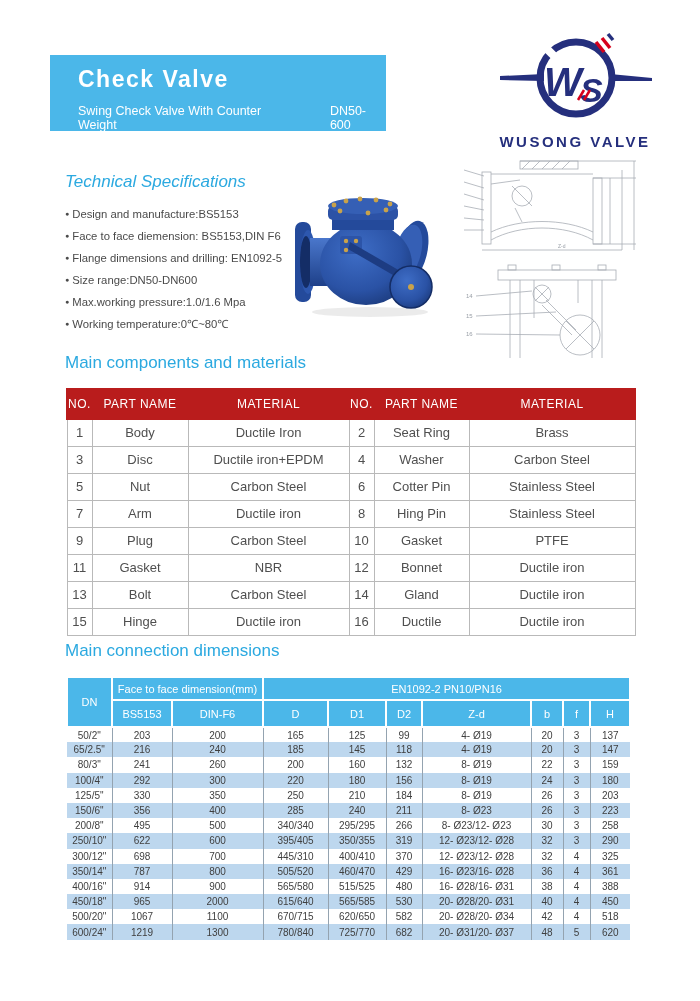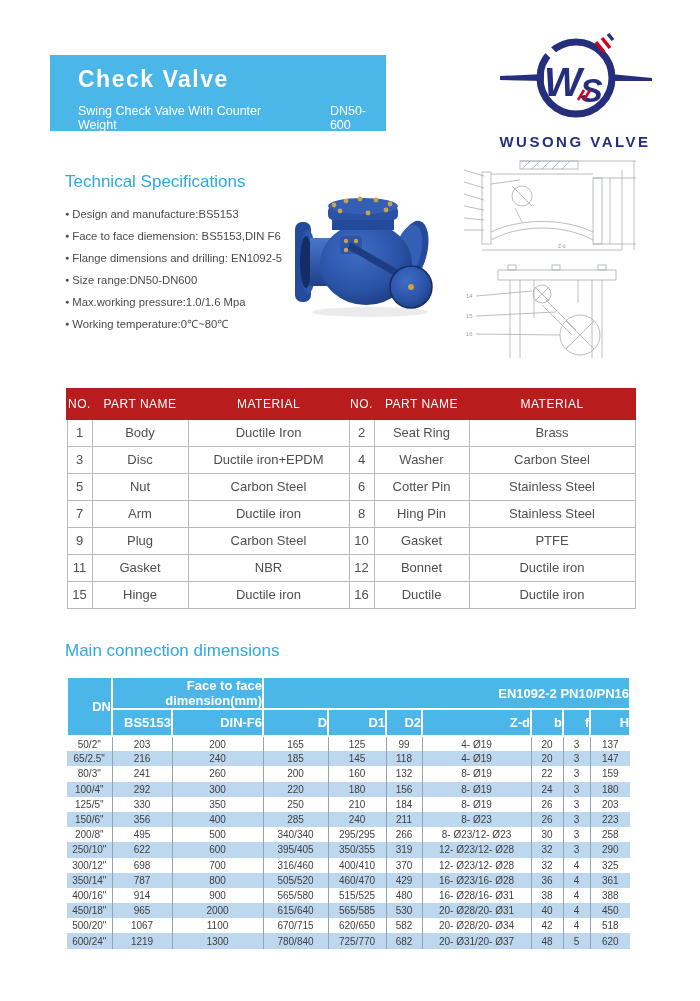--- a/index.html
+++ b/index.html
@@ -13,21 +13,21 @@
   .band-title { font-size:23px; font-weight:bold; letter-spacing:1.5px; }
   .band-sub { display:flex; margin-top:11px; font-size:12.5px; }
   .band-sub .range { margin-left:30px; }
 
   
   .logo { position:absolute; left:492px; top:28px; width:166px; text-align:center; }
   .logo-name { color:#252F7D; font-weight:bold; font-size:15px; letter-spacing:2.5px; margin-top:1px; }
 
   
   .sec-title { position:absolute; left:65px; color:#2BA9E0; font-size:17px; }
-  #t-spec { top:172px; }
+  #t-spec { top:172px;font-style:italic; }
   #t-comp { top:353px; }
   #t-dim  { top:641px; }
 
   
   .spec-list { position:absolute; left:65px; top:203px; list-style:none; }
   .spec-list li { font-size:11.3px; color:#4a4a4a; line-height:21px; white-space:nowrap; }
   .spec-list li::before { content:"●"; font-size:7px; vertical-align:2px; margin-right:3px; color:#4a4a4a; }
 
   
   .valve-photo { position:absolute; left:292px; top:192px; }
@@ -36,22 +36,22 @@
   
   table { border-collapse:collapse; table-layout:fixed; }
   .comp-table { position:absolute; left:66px; top:388px; width:568px; }
   .comp-table th { background:#b91c1c; color:#fff; font-weight:normal; font-size:12px;
                    height:30px; border:2px solid #b91c1c; letter-spacing:.5px; }
   .comp-table td { height:27px; text-align:center; font-size:13px; color:#4f4f4f;
                    border:1px solid #b9b9b9; background:#fff; }
 
   
   .dim-table { position:absolute; left:66px; top:676px; width:563px; }
-  .dim-table th { background:#4BB7E9; color:#fff; font-weight:bold; font-size:13px;
-                  border:2px solid #fff;text-align:right; }
+  .dim-table th { background:#4BB7E9; color:#fff; font-weight:normal; font-size:11px;
+                  border:2px solid #fff; }
   .dim-table thead tr:first-child th { height:23px; }
   .dim-table thead tr:last-child th { height:27px; }
   .dim-table tbody tr { height:15.2px; }
   .dim-table tbody tr:nth-child(even) { background:#BDD7EE; }
   .dim-table td { text-align:center; font-size:10px; color:#3f3f3f; padding:0;
                   border-right:1px solid #94a3b0; }
   .dim-table td:last-child { border-right:none; }
 </style>
 </head>
 <body>
@@ -216,20 +216,21 @@
       <line x1="16" y1="176" x2="100" y2="177"></line>
     </g>
     <g font-family="Liberation Sans, sans-serif" font-size="6" fill="#9aa0a8">
       <text x="98" y="90" font-size="5">Z-d</text>
       <text x="6" y="140">14</text>
       <text x="6" y="160">15</text>
       <text x="6" y="178">16</text>
     </g>
   </svg>
 
+  <div class="sec-title" id="t-comp">Main components and materials</div>
 
   <table class="comp-table">
     <colgroup>
       <col style="width:25px">
         <col style="width:96px">
         <col style="width:161px">
       <col style="width:25px">
         <col style="width:95px">
         <col style="width:166px">
     </colgroup>
@@ -283,20 +284,28 @@
           <td>10</td>
           <td>Gasket</td>
           <td>PTFE</td>
         </tr>
         <tr>
           <td>11</td>
           <td>Gasket</td>
           <td>NBR</td>
           <td>12</td>
           <td>Bonnet</td>
+          <td>Ductile iron</td>
+        </tr>
+        <tr>
+          <td>13</td>
+          <td>Bolt</td>
+          <td>Carbon Steel</td>
+          <td>14</td>
+          <td>Gland</td>
           <td>Ductile iron</td>
         </tr>
         <tr>
           <td>15</td>
           <td>Hinge</td>
           <td>Ductile iron</td>
           <td>16</td>
           <td>Ductile</td>
           <td>Ductile iron</td>
         </tr>
@@ -430,21 +439,21 @@
           <td>319</td>
           <td>12- Ø23/12- Ø28</td>
           <td>32</td>
           <td>3</td>
           <td>290</td>
         </tr>
         <tr>
           <td>300/12"</td>
           <td>698</td>
           <td>700</td>
-          <td>316/460</td>
+          <td>445/310</td>
           <td>400/410</td>
           <td>370</td>
           <td>12- Ø23/12- Ø28</td>
           <td>32</td>
           <td>4</td>
           <td>325</td>
         </tr>
         <tr>
           <td>350/14"</td>
           <td>787</td>

